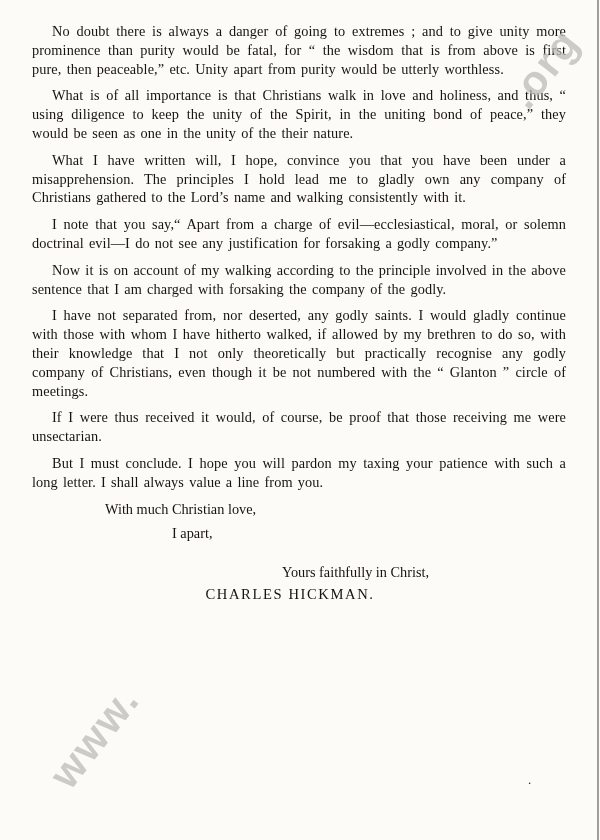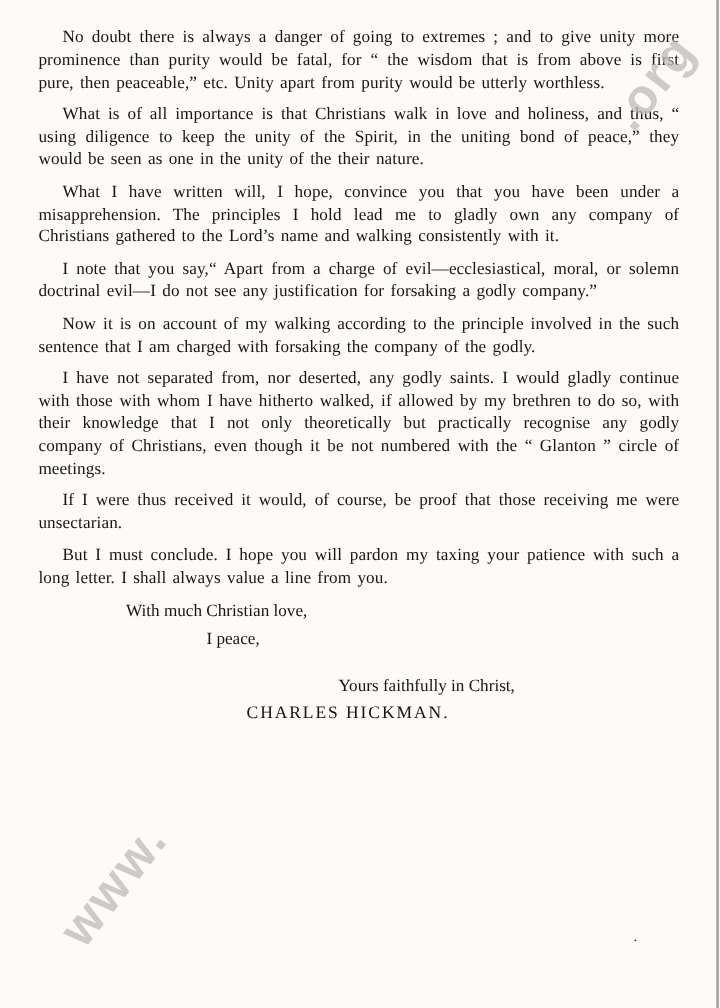--- a/index.html
+++ b/index.html
@@ -69,28 +69,28 @@
 </style>
 </head>
 <body>
 
 <div class="page">
 
   <p class="para">No doubt there is always a danger of going to extremes ; and to give unity more prominence than purity would be fatal, for “ the wisdom that is from above is first pure, then peaceable,” etc.  Unity apart from purity would be utterly worthless.</p>
   <p class="para">What is of all importance is that Christians walk in love and holiness, and thus, “ using diligence to keep the unity of the Spirit, in the uniting bond of peace,” they would be seen as one in the unity of the their nature.</p>
   <p class="para">What I have written will, I hope, convince you that you have been under a misapprehension.  The principles I hold lead me to gladly own any company of Christians gathered to the Lord’s name and walking consistently with it.</p>
   <p class="para">I note that you say,“ Apart from a charge of evil—ecclesiastical, moral, or solemn doctrinal evil—I do not see any justification for forsaking a godly company.”</p>
-  <p class="para">Now it is on account of my walking according to the principle involved in the such sentence that I am charged with forsaking the company of the godly.</p>
+  <p class="para">Now it is on account of my walking according to the principle involved in the above sentence that I am charged with forsaking the company of the godly.</p>
   <p class="para">I have not separated from, nor deserted, any godly saints.  I would gladly continue with those with whom I have hitherto walked, if allowed by my brethren to do so, with their knowledge that I not only theoretically but practically recognise any godly company of Christians, even though it be not numbered with the “ Glanton ” circle of meetings.</p>
   <p class="para">If I were thus received it would, of course, be proof that those receiving me were unsectarian.</p>
   <p class="para">But I must conclude.  I hope you will pardon my taxing your patience with such a long letter.  I shall always value a line from you.</p>
 
   <div class="closing">
     <div class="close-love">With much Christian love,</div>
-    <div class="close-remain">I peace,</div>
+    <div class="close-remain">I apart,</div>
     <div class="close-yours">Yours faithfully in Christ,</div>
     <div class="close-sig">CHARLES HICKMAN.</div>
   </div>
 
 </div>
 
 <span class="stray-mark">.</span>
 
 <div class="watermark wm-top">.org</div>
 <div class="watermark wm-bottom">www.</div>

